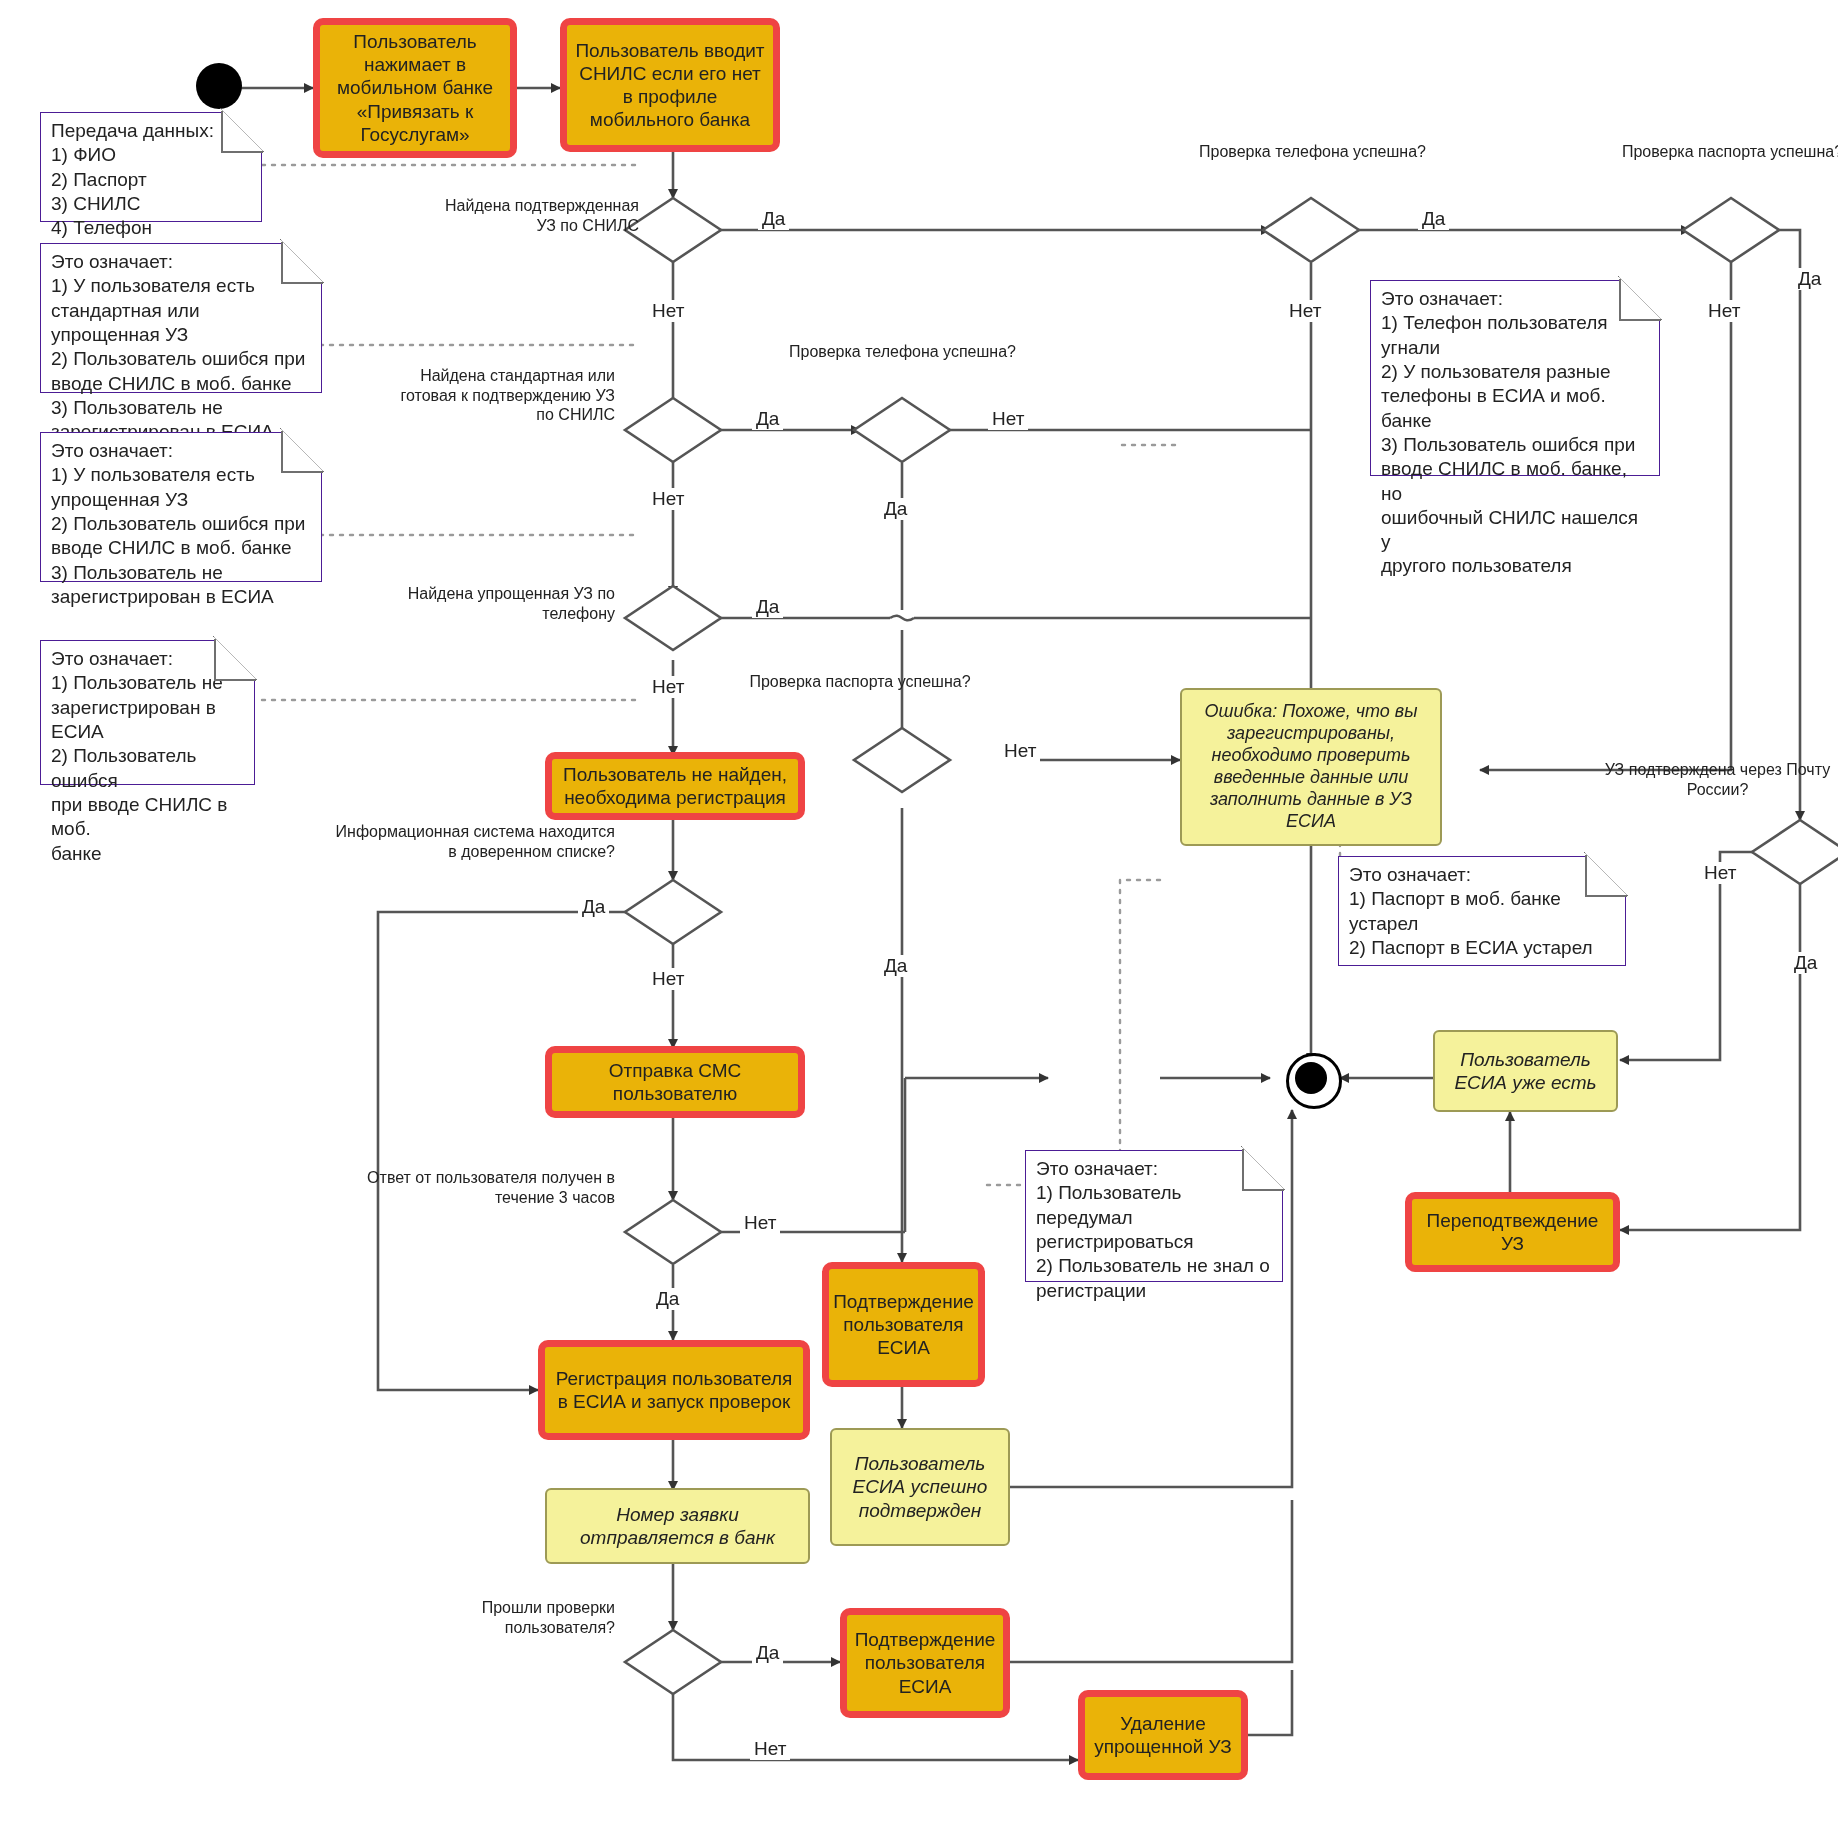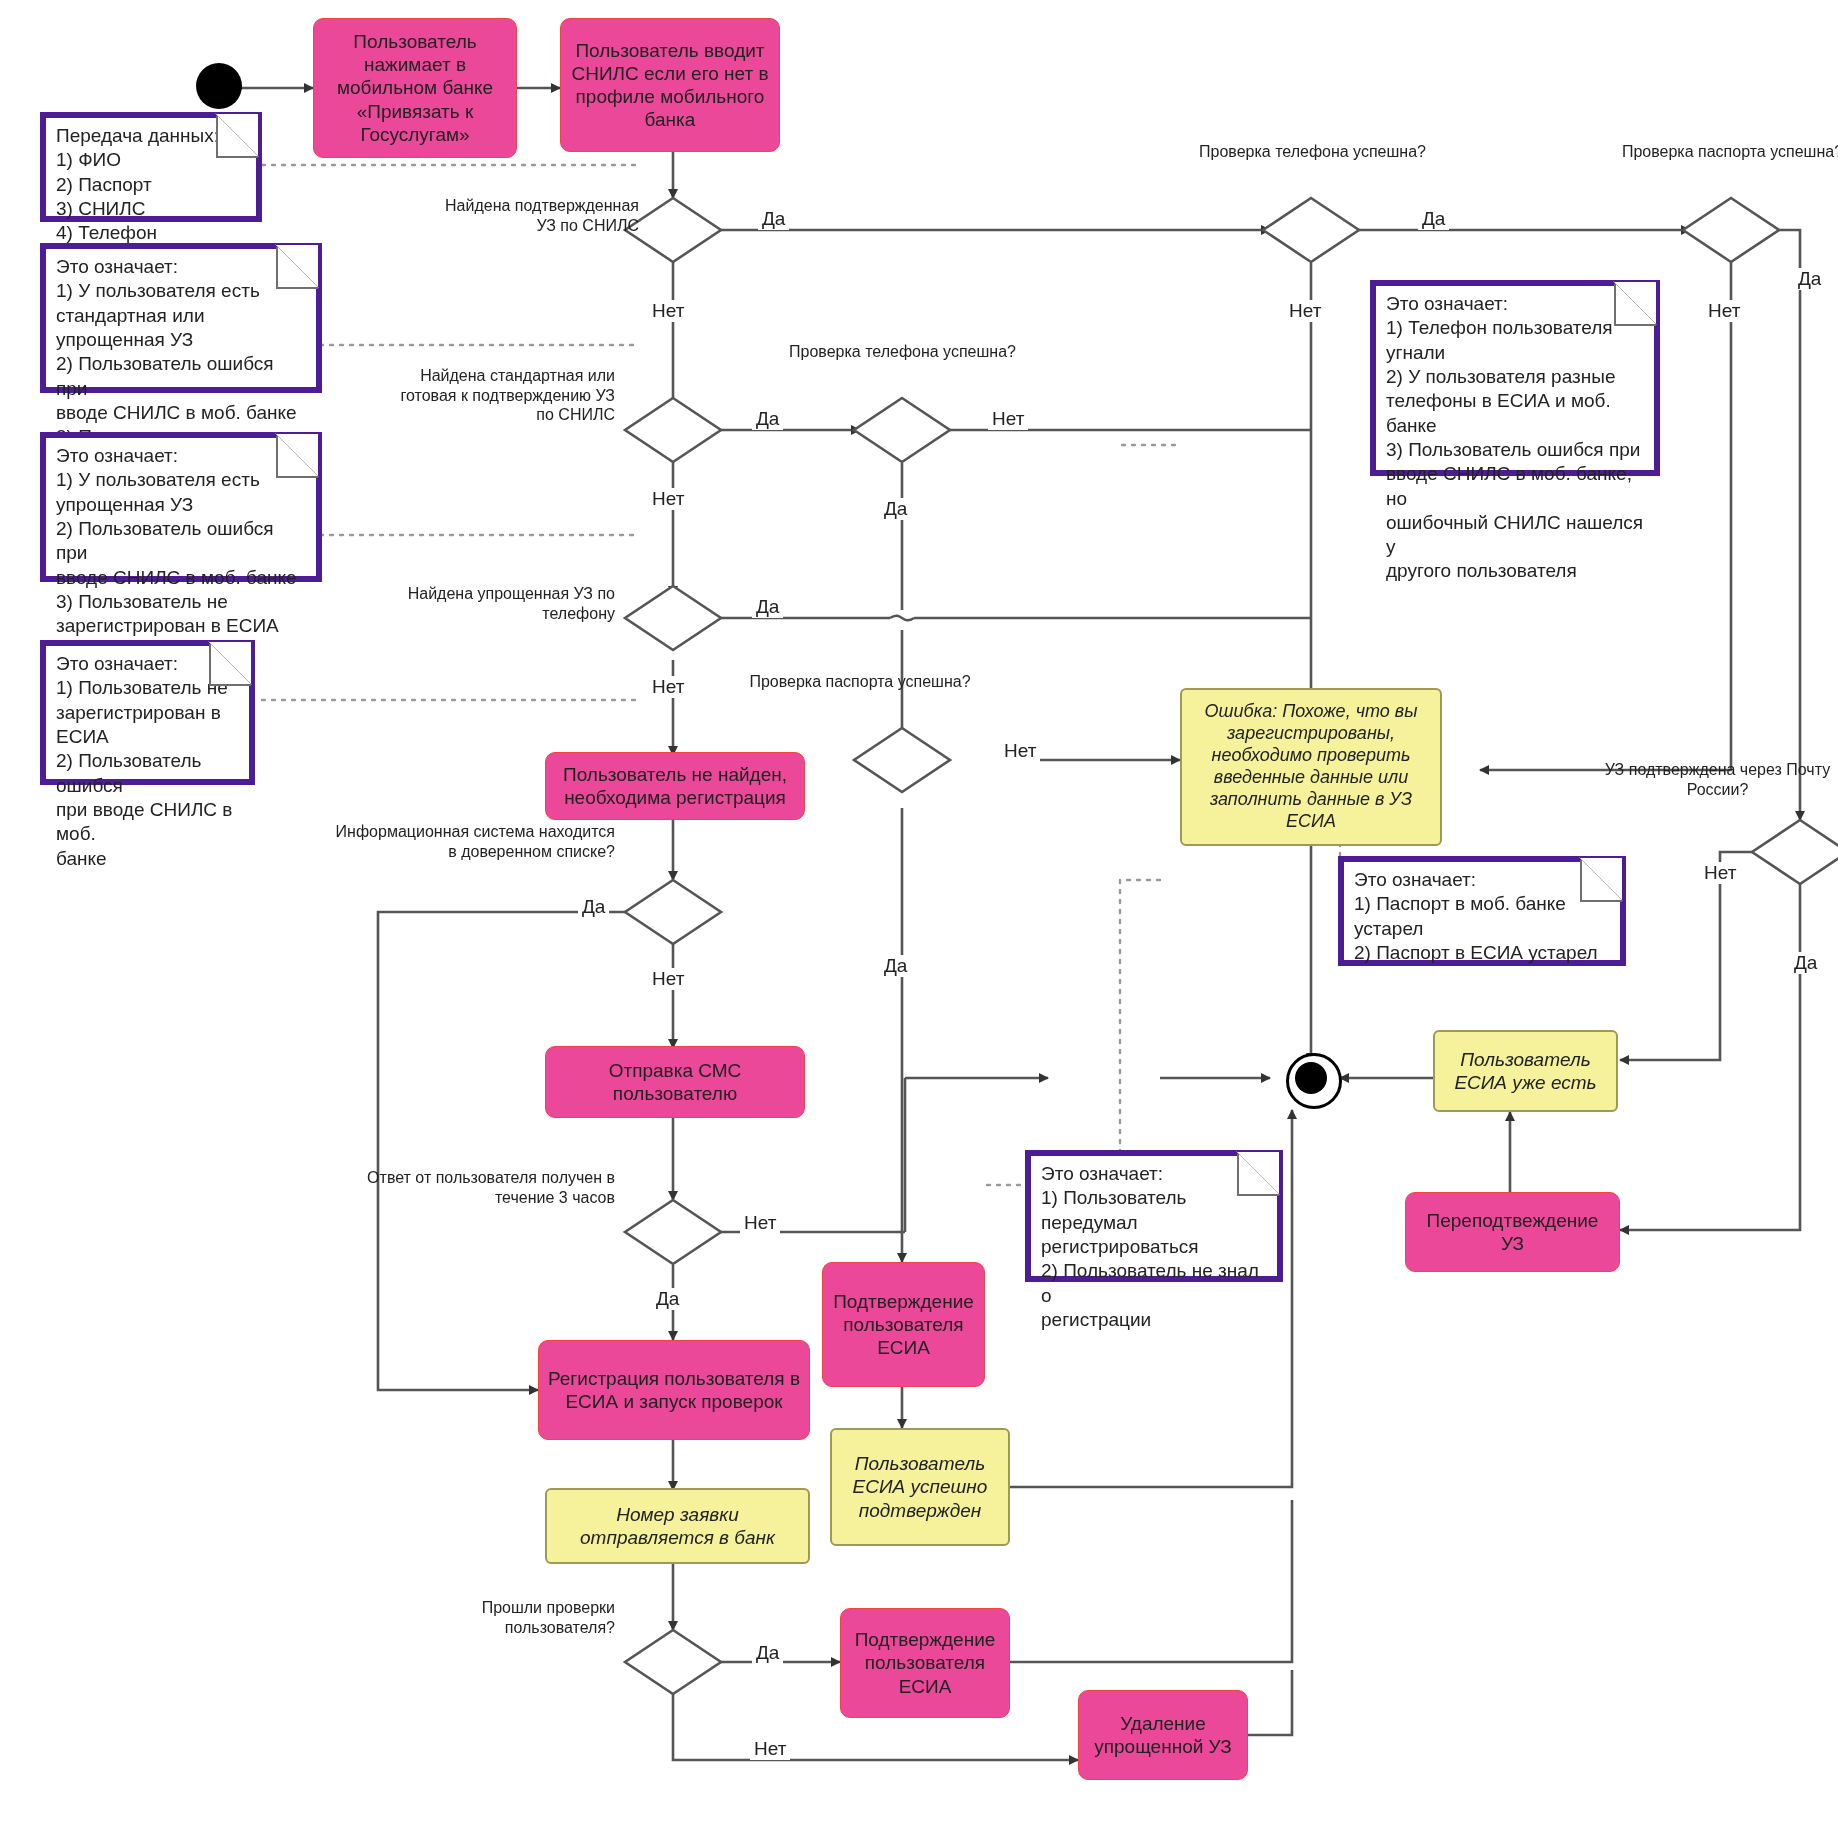--- a/index.html
+++ b/index.html
@@ -4,24 +4,24 @@
 <title>ЕСИА flowchart</title>
 <style>
   html,body{margin:0;padding:0;background:#ffffff;}
   body{font-family:"Liberation Sans","DejaVu Sans",sans-serif;}
   #stage{position:relative;width:1838px;height:1825px;background:#fff;overflow:hidden;}
   svg#wires{position:absolute;left:0;top:0;width:1838px;height:1825px;}
 
   .node{position:absolute;box-sizing:border-box;display:flex;align-items:center;
         justify-content:center;text-align:center;color:#222;
         font-size:19px;line-height:1.22;padding:4px 8px;}
-  .proc{background:#ec4899;border:1px solid #ef4444;border-radius:10px;}
+  .proc{background:#eab308;border:7px solid #ef4444;border-radius:10px;}
   .hl{background:#f5f29b;border:2px solid #9d9a55;border-radius:6px;font-style:italic;}
   .note{position:absolute;box-sizing:border-box;background:#fff;
-        border:6px solid #4c1d95;font-size:19px;line-height:1.28;
+        border:1px solid #4c1d95;font-size:19px;line-height:1.28;
         color:#222;padding:6px 9px 6px 10px;text-align:left;white-space:pre-line;}
   .note .fold{position:absolute;right:-2px;top:-2px;width:40px;height:40px;
         background:#fff;border-left:2px solid #6f6f6f;border-bottom:2px solid #6f6f6f;
         transform:none;}
   .note .fold:after{content:"";position:absolute;left:-2px;top:-2px;width:42px;height:42px;
         background:#fff;clip-path:polygon(0 0,100% 100%,100% 0);}
   .note .fold:before{content:"";position:absolute;left:-3px;top:-3px;width:44px;height:44px;
         background:linear-gradient(to top right,transparent 49.3%,#6f6f6f 49.3%,#6f6f6f 51%,transparent 51%);}
 
   .dlabel{position:absolute;font-size:16px;line-height:1.22;color:#222;text-align:right;}

